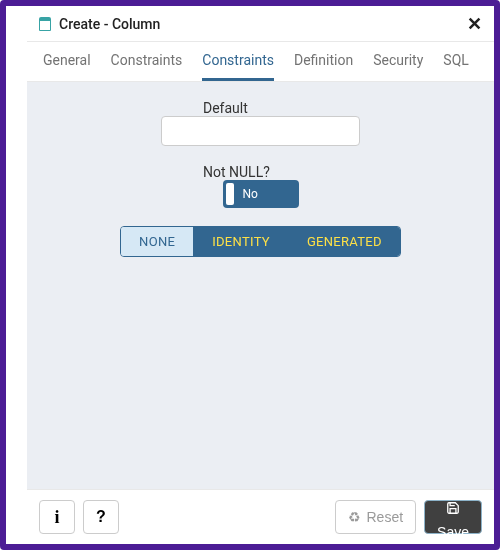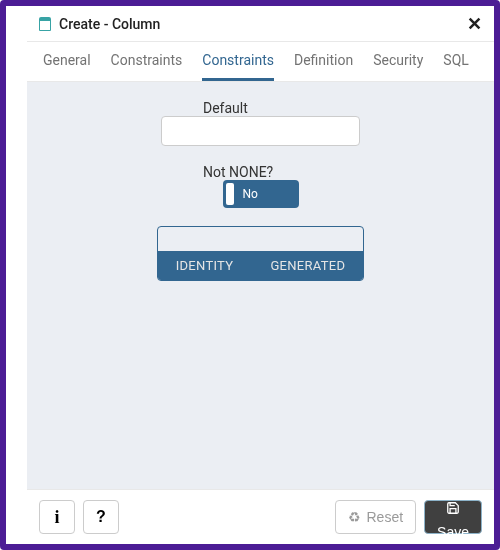--- a/index.html
+++ b/index.html
@@ -135,22 +135,21 @@
     border-right: 1px solid #326690;
     user-select: none;
   }
   .seg:last-child { border-right: none; }
   .seg.active {
     background: #d6e8f5;
     color: #326690;
   }
   .seg.inactive {
     background: #326690;
-    color: #e5e5e5;
-    margin-top: 24px;
+    color: #fde047;
   }
   .footer {
     display: flex;
     align-items: center;
     padding: 10px 12px;
     background: #fff;
     border-top: 1px solid #e8e8e8;
     gap: 8px;
   }
   .footer .spacer { flex: 1; }
@@ -226,32 +225,35 @@
   <div class="body">
 
     <div class="row">
       <div class="row-label">Default</div>
       <div class="control">
         <input class="text-input" value="" style="">
       </div>
     </div>
 
     <div class="row">
-      <div class="row-label">Not NONE?</div>
+      <div class="row-label">Not NULL?</div>
       <div class="control">
         <div class="toggle">
           <div class="knob"></div>
           <span class="tlabel">No</span>
         </div>
       </div>
     </div>
 
     <div class="row">
       <div class="control">
         <div class="segmented">
+          <div class="seg active">
+            <span>NONE</span>
+          </div>
           <div class="seg inactive">
             <span>IDENTITY</span>
           </div>
           <div class="seg inactive">
             <span>GENERATED</span>
           </div>
         </div>
       </div>
     </div>
 

